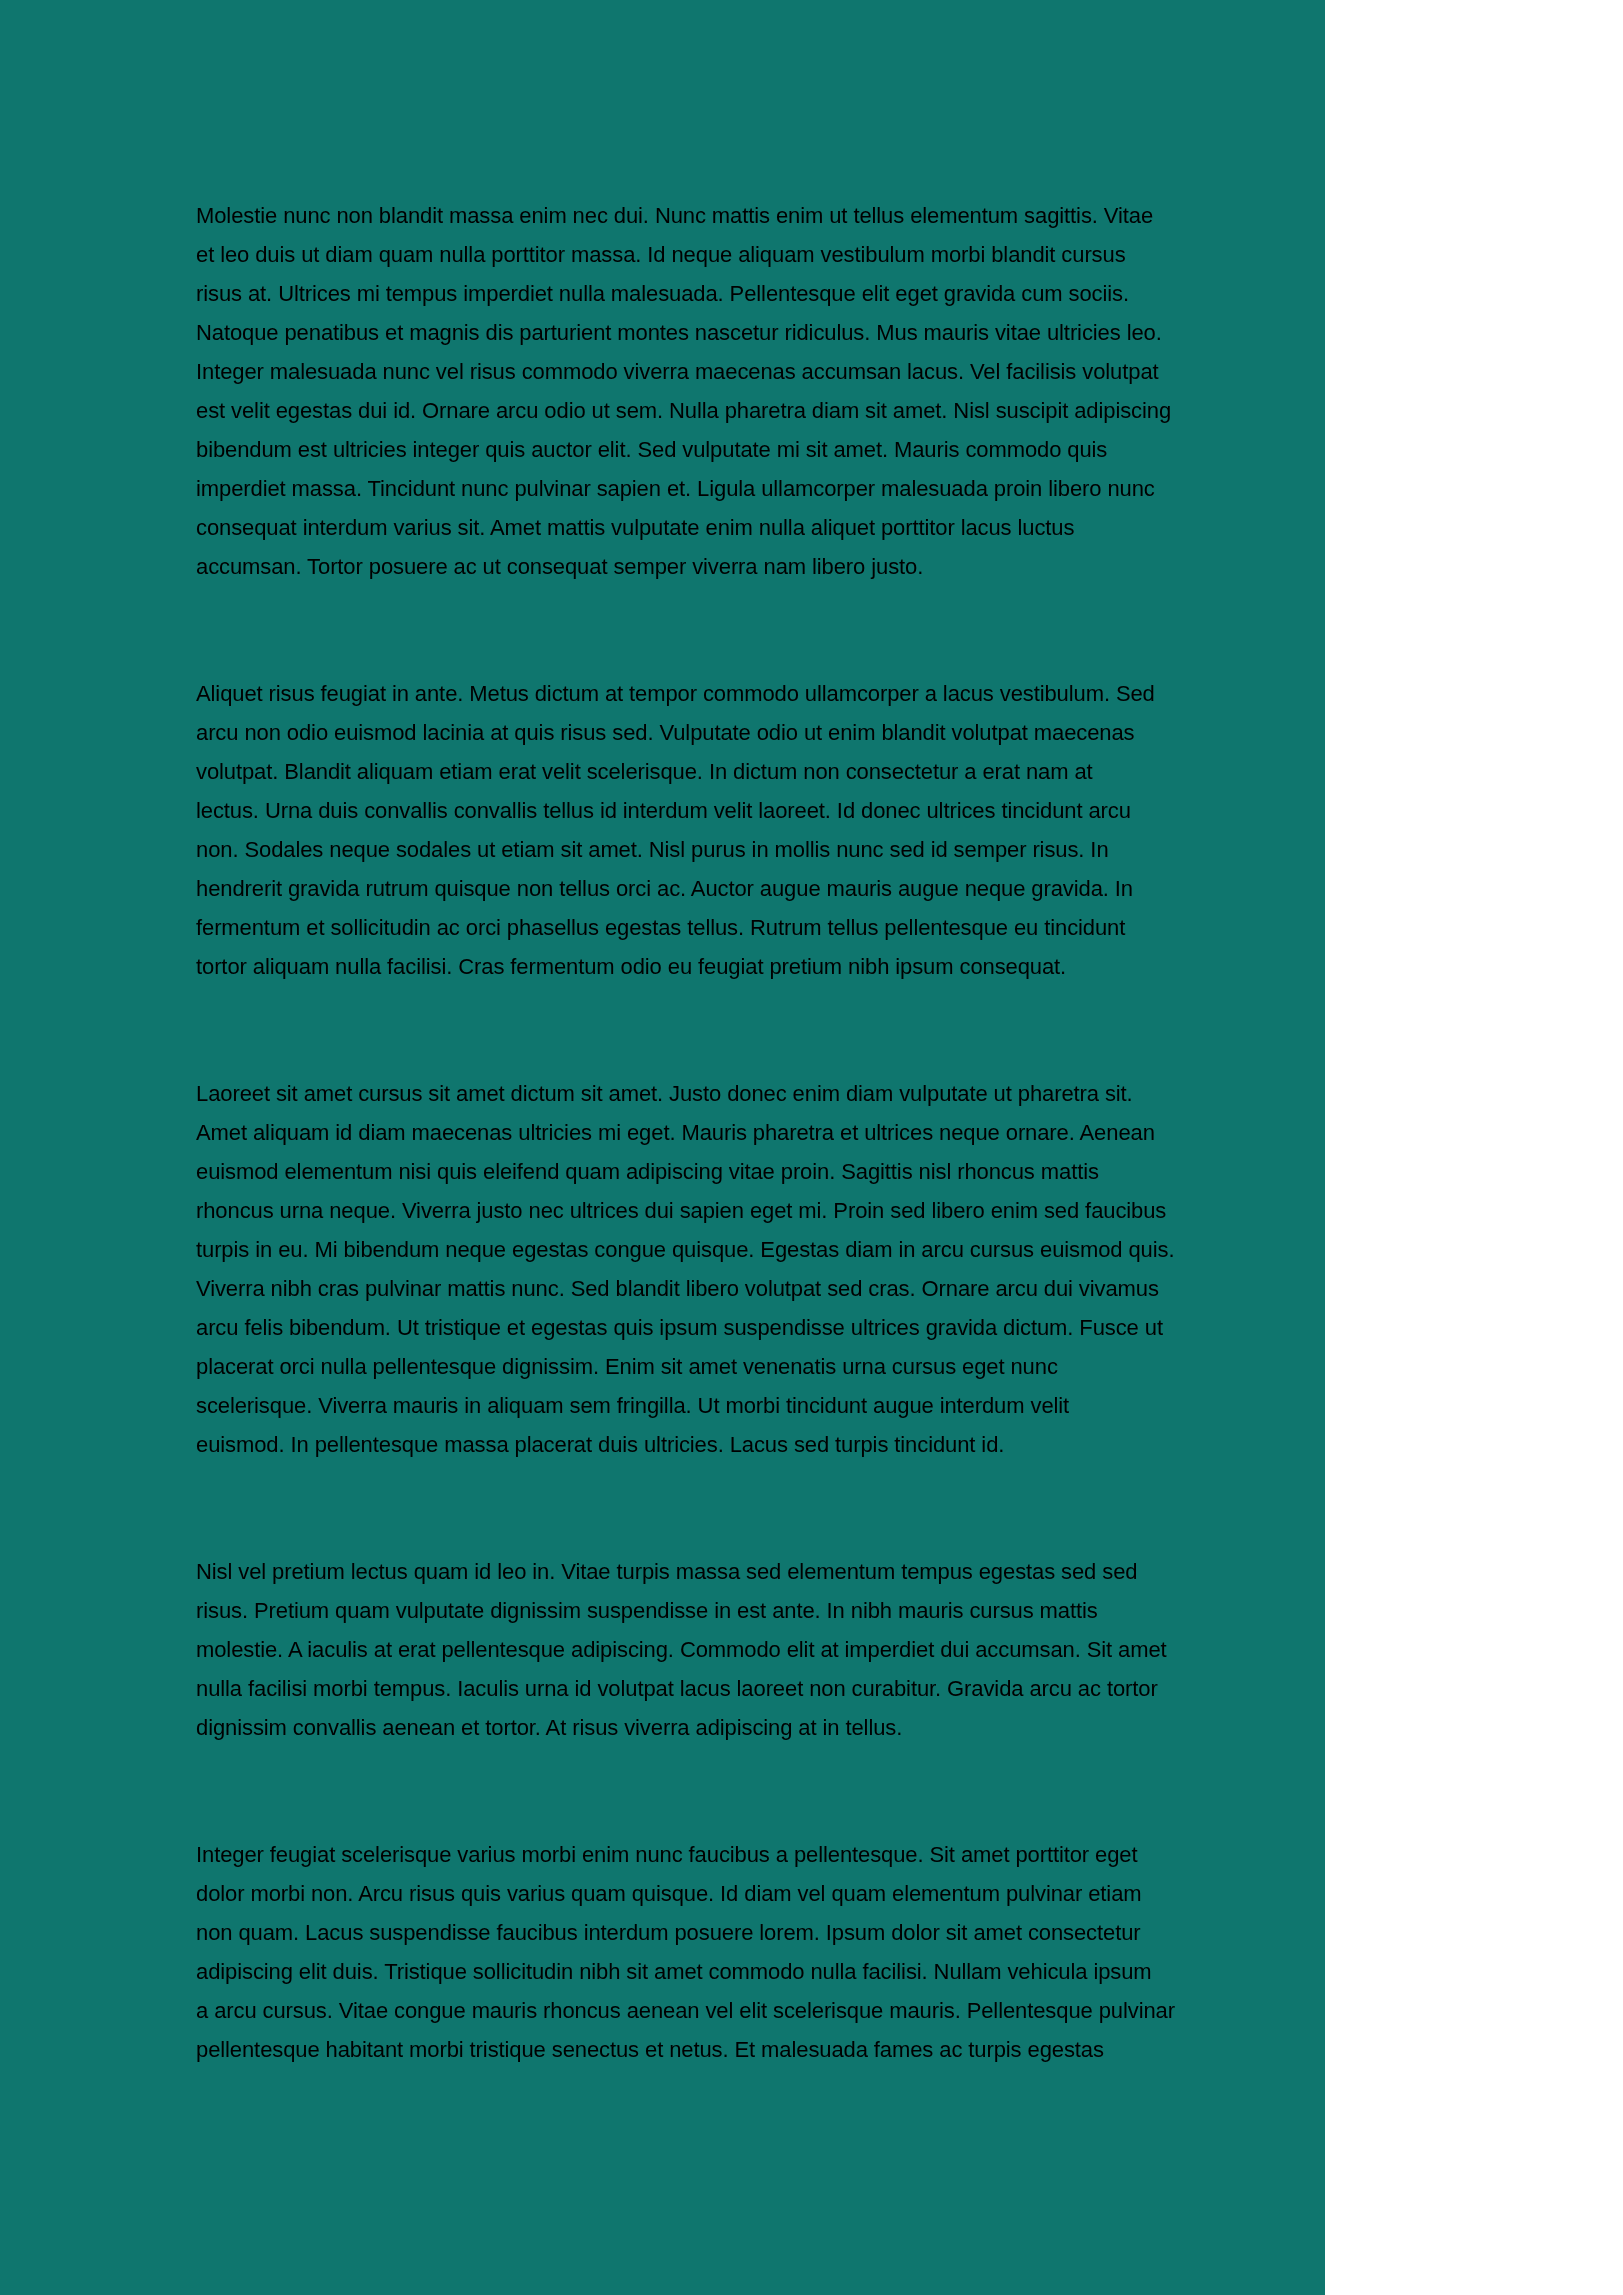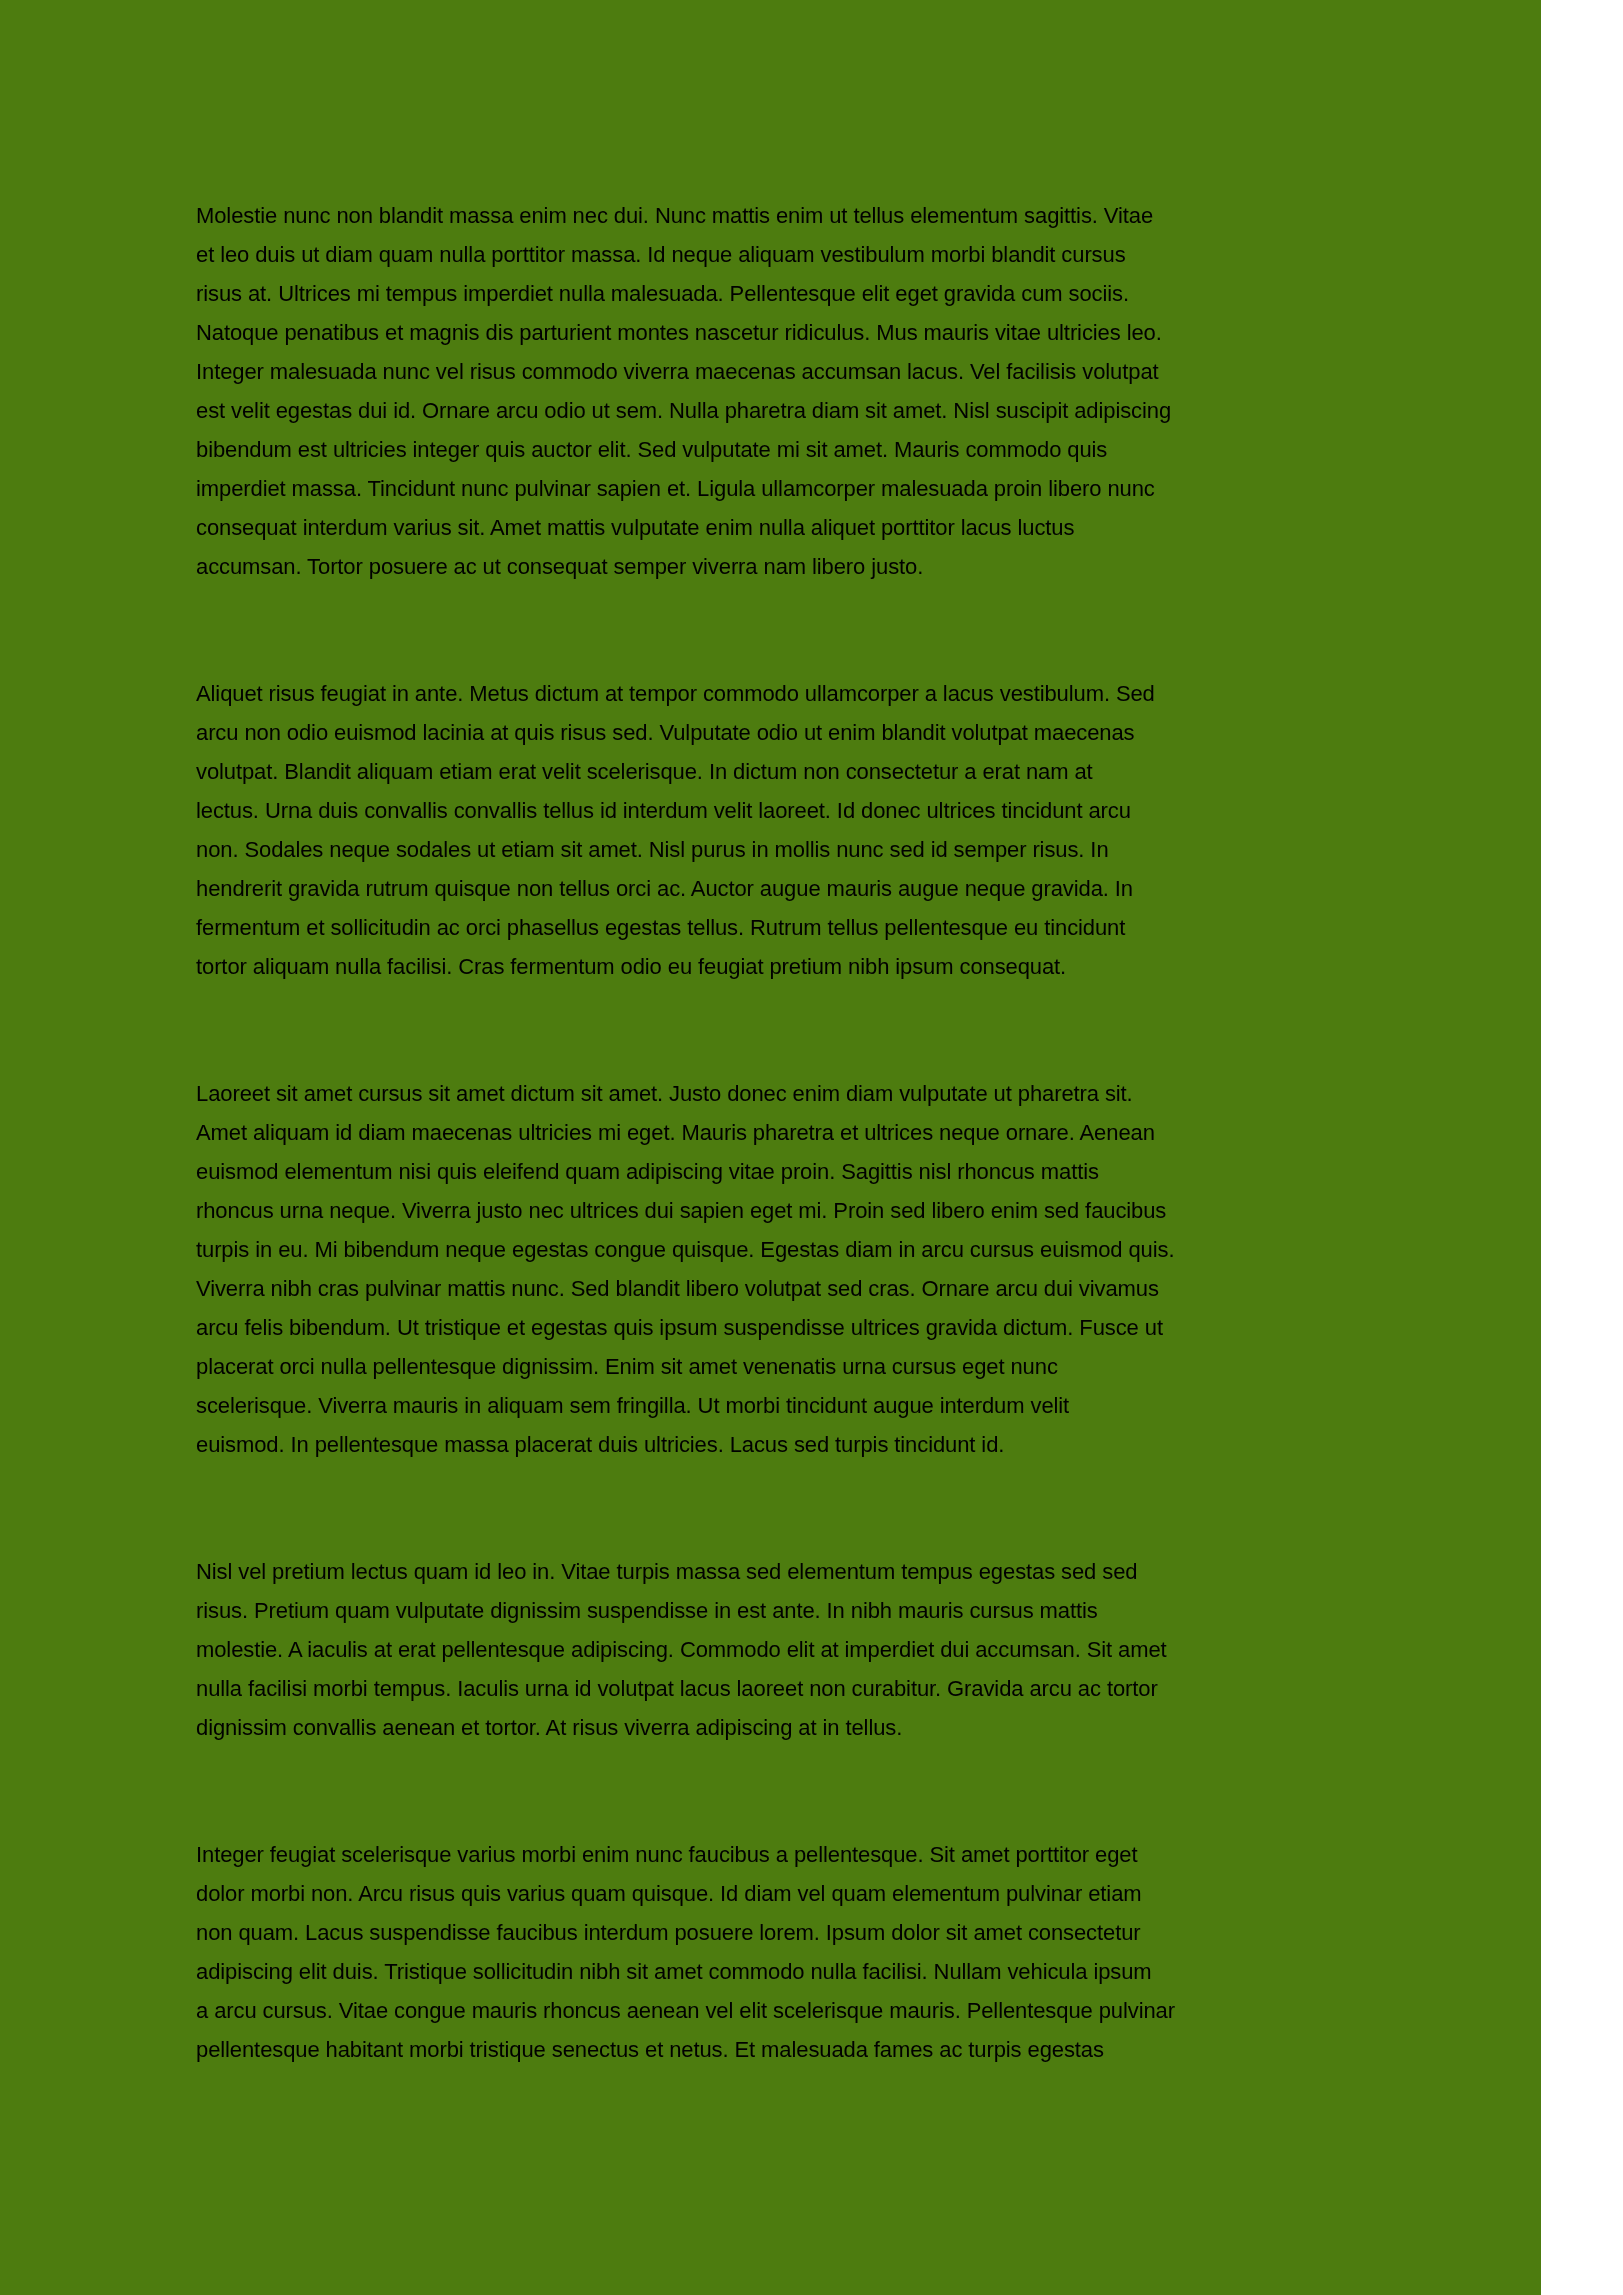--- a/index.html
+++ b/index.html
@@ -7,25 +7,25 @@
     padding: 0;
   }
   body {
     width: 1623px;
     height: 2295px;
     background: #ffffff;
     overflow: hidden;
   }
   .page {
     position: relative;
-    width: 1541px;
+    width: 1325px;
     height: 2295px;
     box-sizing: border-box;
     padding: 196px 90px 0 196px;
-    background: #4d7c0f;
+    background: #0f766e;
   }
   .text-body {
     width: 1231px;
   }
   .doc-paragraph {
     font-family: "Liberation Sans", sans-serif;
     font-size: 22px;
     line-height: 39px;
     color: #000000;
     margin: 0 0 88px 0;

